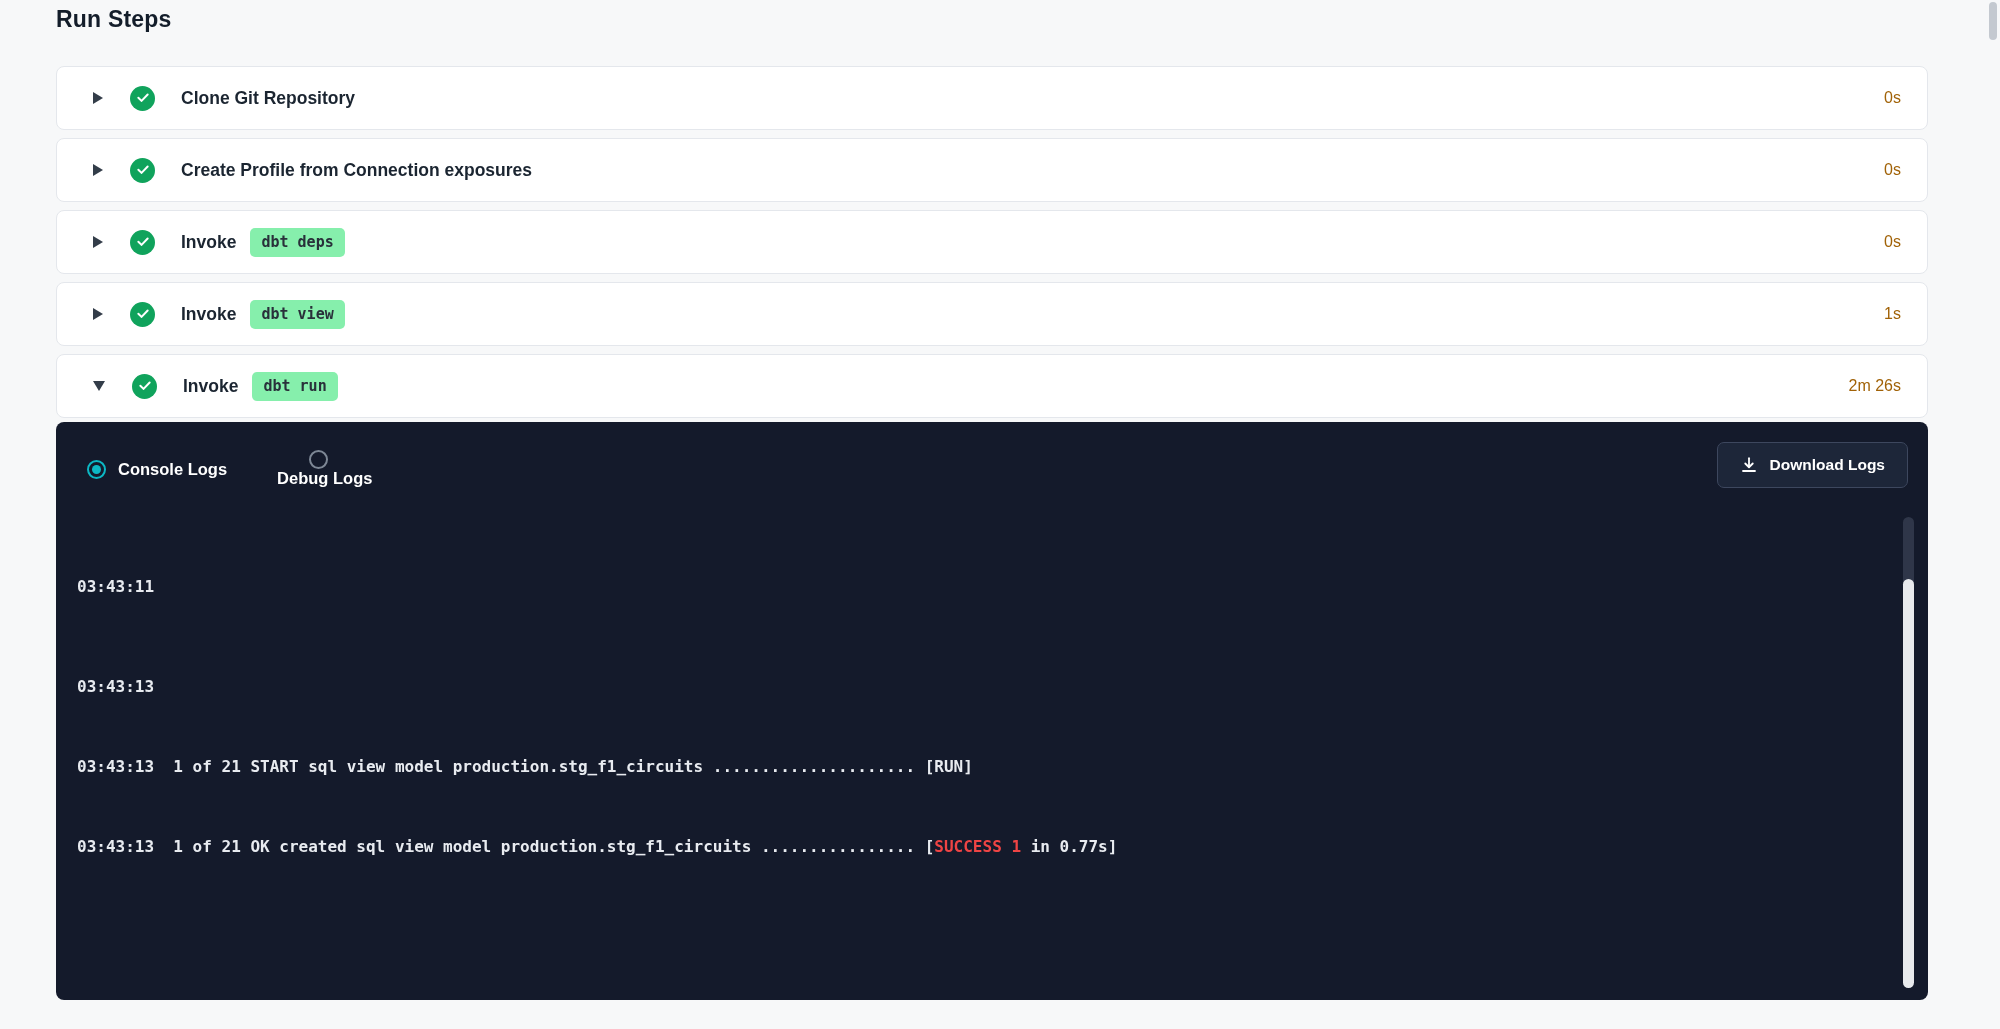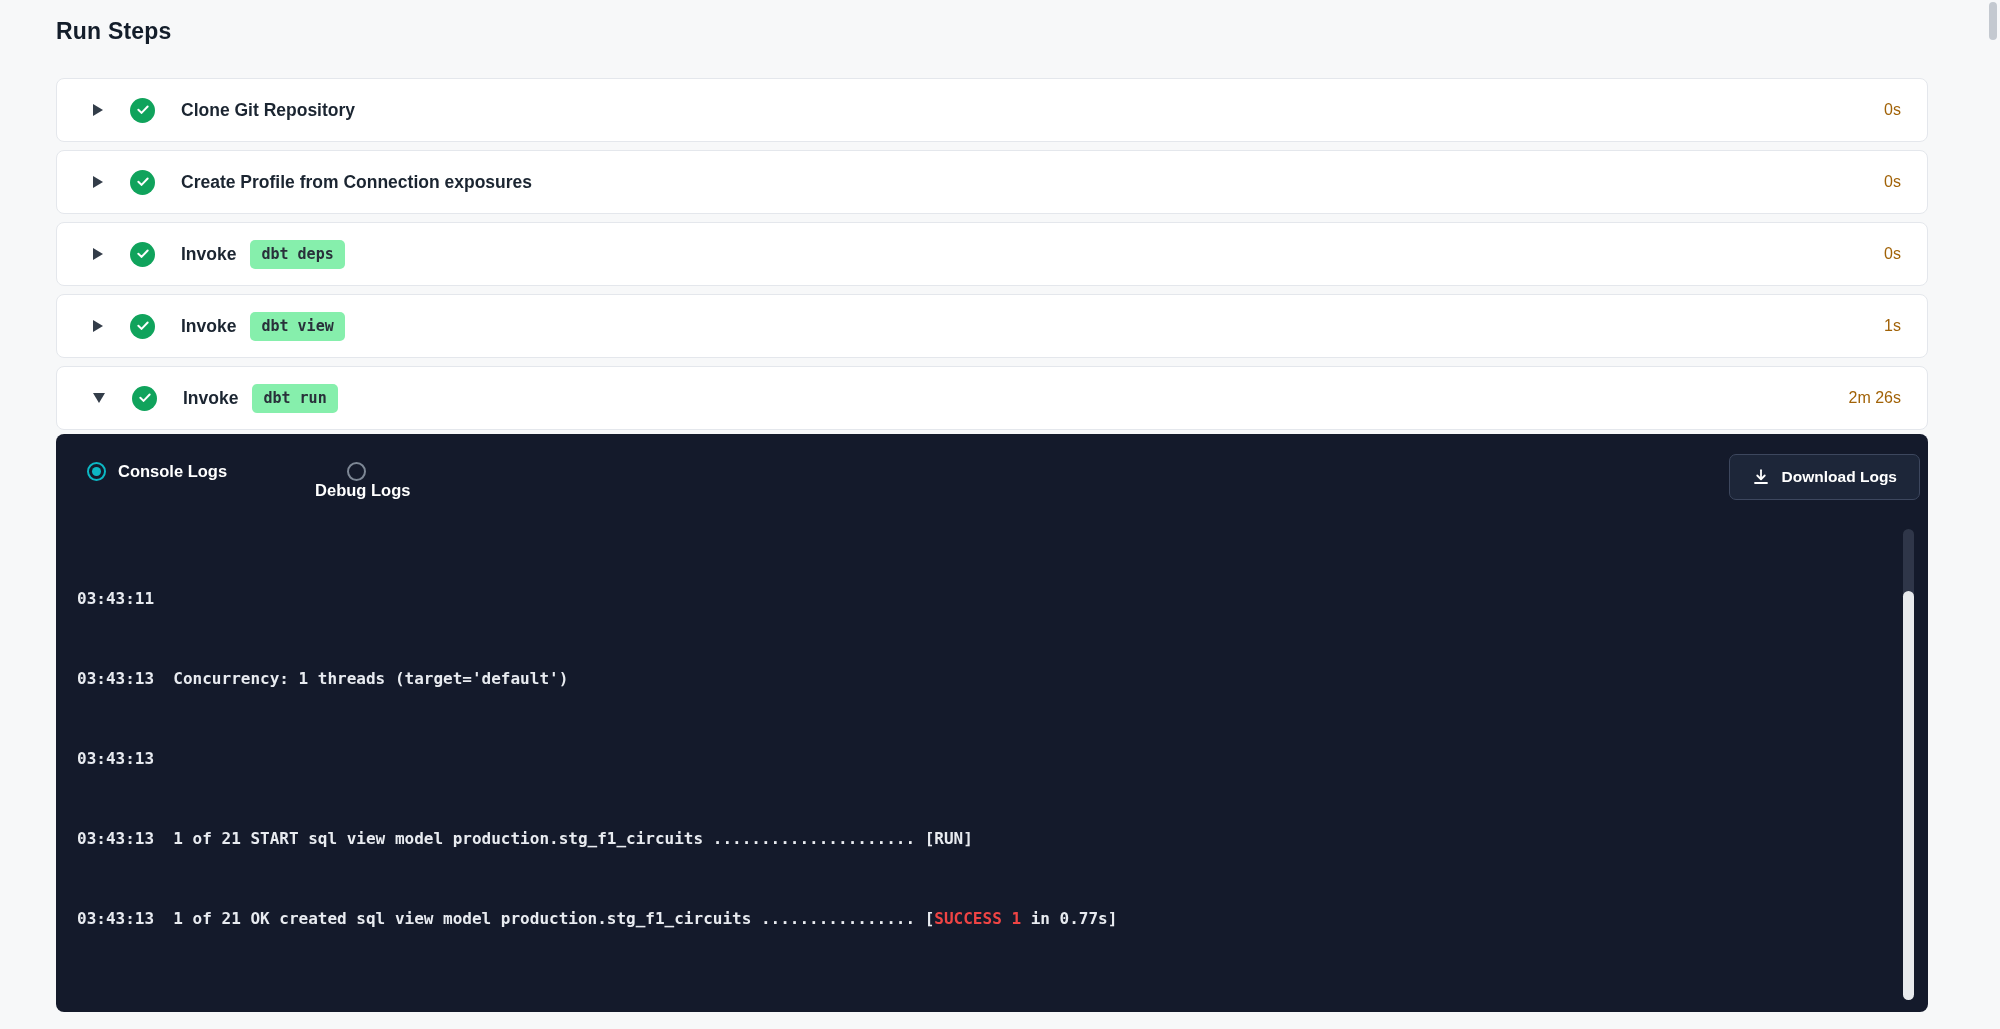--- a/index.html
+++ b/index.html
@@ -4,21 +4,21 @@
 <style>
   * { margin:0; padding:0; box-sizing:border-box; }
   html,body { width:2000px; height:1029px; }
   body {
     background:#f7f8f9;
     font-family:"Liberation Sans", sans-serif;
     position:relative;
     overflow:hidden;
   }
   .content { position:absolute; left:56px; top:0; width:1872px; }
-  .page-title { margin-top:18px; font-size:23px; font-weight:700; color:#131d2a; letter-spacing:0.2px; }
+  .page-title { margin-top:6px; font-size:23px; font-weight:700; color:#131d2a; letter-spacing:0.2px; }
 
   .steps { margin-top:33px; }
   .step-card {
     background:#ffffff;
     border:1px solid #e4e7ec;
     border-radius:8px;
     height:64px;
     display:flex;
     align-items:center;
     padding:0 26px 0 36px;
@@ -48,35 +48,35 @@
   }
   .duration { margin-left:auto; font-size:16px; color:#a16207; }
 
   .console {
     position:relative;
     background:#141a2b;
     border-radius:8px;
     height:578px;
     overflow:hidden;
   }
-  .console-header { display:flex; align-items:flex-start; padding:28px 20px 0 31px;gap:38px; }
+  .console-header { display:flex; align-items:center; padding:28px 20px 0 31px; }
   .radio-item { display:flex; align-items:center; cursor:pointer; }
   .radio-item + .radio-item { margin-left:38px;flex-direction:column; }
   .radio-on {
     width:19px; height:19px; border-radius:50%;
     border:2px solid #0cb8c4;
     display:flex; align-items:center; justify-content:center;
     flex:0 0 auto;
   }
   .radio-on::after { content:""; width:9px; height:9px; border-radius:50%; background:#0cb8c4; }
   .radio-off { width:19px; height:19px; border-radius:50%; border:2px solid #7d8795; flex:0 0 auto; }
   .radio-label { margin-left:12px; font-size:16.5px; font-weight:700; color:#ffffff; }
 
   .download-btn {
-    position:absolute; right:8px; top:20px;
+    position:absolute; right:20px; top:20px;
     height:46px; padding:0 22px;
     background:#1d2639;
     border:1px solid #3d475e;
     border-radius:7px;
     color:#ffffff; font-size:15.5px; font-weight:700;
     font-family:"Liberation Sans", sans-serif;
     display:flex; align-items:center; gap:12px;
     cursor:pointer;
   }
 
@@ -195,21 +195,20 @@
             <path d="M4 20h16"></path>
         </svg>
       </span>
       <span>Download Logs</span>
     </button>
 
     <div class="log-area">
 
   <div class="log-line"><span class="log-time">03:43:11  </span><span class="log-body"></span></div>
 
-  <div class="log-line"><span class="log-time">03:43:13  </span><span class="log-body"><span>Concurrency: 1 threads (target='default')</span></span></div>
 
   <div class="log-line"><span class="log-time">03:43:13  </span><span class="log-body"></span></div>
 
   <div class="log-line"><span class="log-time">03:43:13  </span><span class="log-body"><span>1 of 21 START sql view model production.stg_f1_circuits ..................... [RUN]</span></span></div>
 
   <div class="log-line"><span class="log-time">03:43:13  </span><span class="log-body"><span>1 of 21 OK created sql view model production.stg_f1_circuits ................ [</span><span class="green">SUCCESS 1</span><span> in 0.77s]</span></span></div>
 
   
 
   

